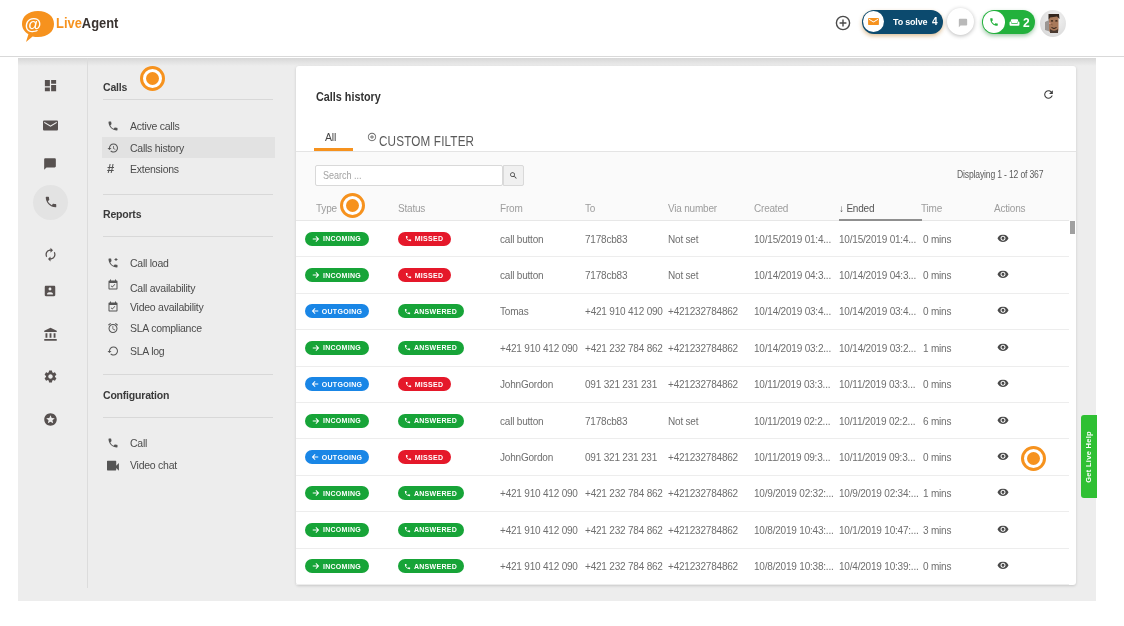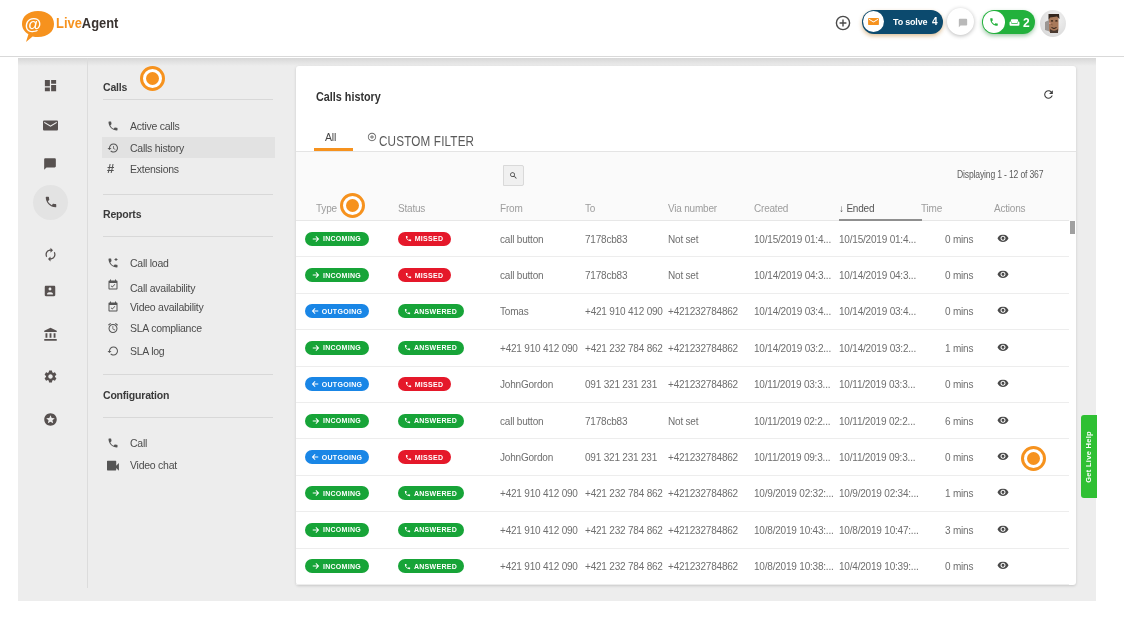--- a/index.html
+++ b/index.html
@@ -45,21 +45,21 @@
   .row { position:absolute; left:296px; width:773px; height:36.4px; }
   .rdiv { border-bottom:1px solid #ededed; }
   .pill { position:absolute; top:50%; transform:translateY(-50%); height:14px; border-radius:7px; color:#fff; font-weight:bold; font-size:7px; display:flex; align-items:center; justify-content:center; letter-spacing:0.3px; gap:3px; }
   .p1 { left:8.5px; width:64px; }
   .p2 { left:101.5px; }
   .in  { background:#17a438; }
   .out { background:#1986e6; }
   .missed { background:#e5182a; width:53px; }
   .answered { background:#17a438; width:66px; }
   .c { position:absolute; top:50%; transform:translateY(-50%); font-size:10px; letter-spacing:-0.2px; color:#6f6f6f; white-space:nowrap; }
-  .cf { left:204px; } .ct { left:289px; } .cv { left:372px; } .cc { left:458px; } .ce { left:543px; } .cm { left:649px;text-align:right; }
+  .cf { left:204px; } .ct { left:289px; } .cv { left:372px; } .cc { left:458px; } .ce { left:543px; } .cm { left:627px;text-align:right; }
   .eye { position:absolute; left:701px; top:50%; transform:translateY(-50%); }
   #thumb { position:absolute; left:1070px; top:221px; width:5px; height:13px; background:#a0a0a0; }
 
   
   .ann { position:absolute; width:25px; height:25px; border:3px solid #f6921e; border-radius:50%; background:#fff; z-index:9; }
   .ann::after { content:""; position:absolute; left:3px; top:3px; width:13px; height:13px; border-radius:50%; background:#f6921e; }
 
   
   #glh { position:absolute; left:1080.5px; top:415px; width:16px; height:83px; background:#2fc033; border-radius:3px 0 0 3px; display:flex; align-items:center; justify-content:center; z-index:8; }
   #glh span { writing-mode:vertical-rl; transform:rotate(180deg); font-size:7.5px; font-weight:bold; color:#fff; letter-spacing:0.3px; white-space:nowrap; }
@@ -220,20 +220,21 @@
   <svg class="abs" style="left:1042px; top:88px;" width="13" height="13" viewBox="0 0 24 24" fill="#3c3c3c">
       <path d="M17.65 6.35C16.2 4.9 14.21 4 12 4c-4.42 0-7.99 3.58-7.99 8s3.57 8 7.99 8c3.73 0 6.84-2.55 7.73-6h-2.08c-.82 2.33-3.04 4-5.65 4-3.31 0-6-2.69-6-6s2.69-6 6-6c1.66 0 3.14.69 4.22 1.78L13 11h7V4l-2.35 2.35z"></path>
     </svg>
   <div id="taball">All</div>
   <div id="tabunder"></div>
   <svg class="abs" style="left:366.5px; top:132px;" width="10" height="10" viewBox="0 0 24 24" fill="#6a6a6a">
       <path d="M13 7h-2v4H7v2h4v4h2v-4h4v-2h-4V7zm-1-5C6.48 2 2 6.48 2 12s4.48 10 10 10 10-4.48 10-10S17.52 2 12 2zm0 18c-4.41 0-8-3.59-8-8s3.59-8 8-8 8 3.59 8 8-3.59 8-8 8z"></path>
     </svg>
   <div id="tabcf"><span style="display:inline-block; transform:scaleX(0.78); transform-origin:0 50%;">CUSTOM FILTER</span></div>
   <div id="tabdiv"></div>
+  <div id="srch"><span style="display:inline-block; transform:scaleX(0.82); transform-origin:0 50%;">Search ...</span></div>
   <div id="srchbtn">
       <svg class="abs" style="left:5px; top:5px;" width="9" height="9" viewBox="0 0 24 24" fill="#3c3c3c">
         <path d="M15.5 14h-.79l-.28-.27C15.41 12.59 16 11.11 16 9.5 16 5.91 13.09 3 9.5 3S3 5.91 3 9.5 5.91 16 9.5 16c1.61 0 3.09-.59 4.23-1.57l.27.28v.79l5 4.99L20.49 19l-4.99-5zm-6 0C7.01 14 5 11.99 5 9.5S7.01 5 9.5 5 14 7.01 14 9.5 11.99 14 9.5 14z"></path>
       </svg>
     </div>
   <div id="disp"><span style="display:inline-block; transform:scaleX(0.86); transform-origin:100% 50%;">Displaying 1 - 12 of 367</span></div>
   <div class="th" style="left:316px;">Type</div>
   <div class="th" style="left:398px;">Status</div>
   <div class="th" style="left:500px;">From</div>
   <div class="th" style="left:585px;">To</div>
@@ -386,21 +387,21 @@
     <span class="pill p1 in"><svg width="8" height="8" viewBox="0 0 16 16" fill="#fff">
           <path d="M1.5 7h9.2L7 3.3 8.4 2 14.4 8 8.4 14 7 12.7 10.7 9H1.5z"></path>
         </svg>INCOMING</span>
     <span class="pill p2 answered"><svg width="7" height="7" viewBox="0 0 24 24" fill="#fff">
           <path d="M6.62 10.79c1.44 2.83 3.76 5.14 6.59 6.59l2.2-2.2c.27-.27.67-.36 1.02-.24 1.12.37 2.33.57 3.57.57.55 0 1 .45 1 1V20c0 .55-.45 1-1 1-9.39 0-17-7.61-17-17 0-.55.45-1 1-1h3.5c.55 0 1 .45 1 1 0 1.25.2 2.45.57 3.57.11.35.03.74-.25 1.02l-2.2 2.2z"></path>
         </svg>ANSWERED</span>
     <span class="c cf">+421 910 412 090</span>
       <span class="c ct">+421 232 784 862</span>
       <span class="c cv">+421232784862</span>
     <span class="c cc">10/8/2019 10:43:...</span>
-      <span class="c ce">10/8/2019 10:47:...</span>
+      <span class="c ce">10/1/2019 10:47:...</span>
       <span class="c cm">3 mins</span>
     <svg class="eye" width="12" height="9" viewBox="0 0 24 18" fill="#4a4a4a">
         <path d="M12 0C7 0 2.73 3.11 1 7.5 2.73 11.89 7 15 12 15s9.27-3.11 11-7.5C21.27 3.11 17 0 12 0zm0 12.5c-2.76 0-5-2.24-5-5s2.24-5 5-5 5 2.24 5 5-2.24 5-5 5zm0-8c-1.66 0-3 1.34-3 3s1.34 3 3 3 3-1.34 3-3-1.34-3-3-3z"></path>
       </svg>
   </div>
   <div class="row rdiv" style="top:548.6px; height:36.4px;">
     <span class="pill p1 in"><svg width="8" height="8" viewBox="0 0 16 16" fill="#fff">
           <path d="M1.5 7h9.2L7 3.3 8.4 2 14.4 8 8.4 14 7 12.7 10.7 9H1.5z"></path>
         </svg>INCOMING</span>
     <span class="pill p2 answered"><svg width="7" height="7" viewBox="0 0 24 24" fill="#fff">

